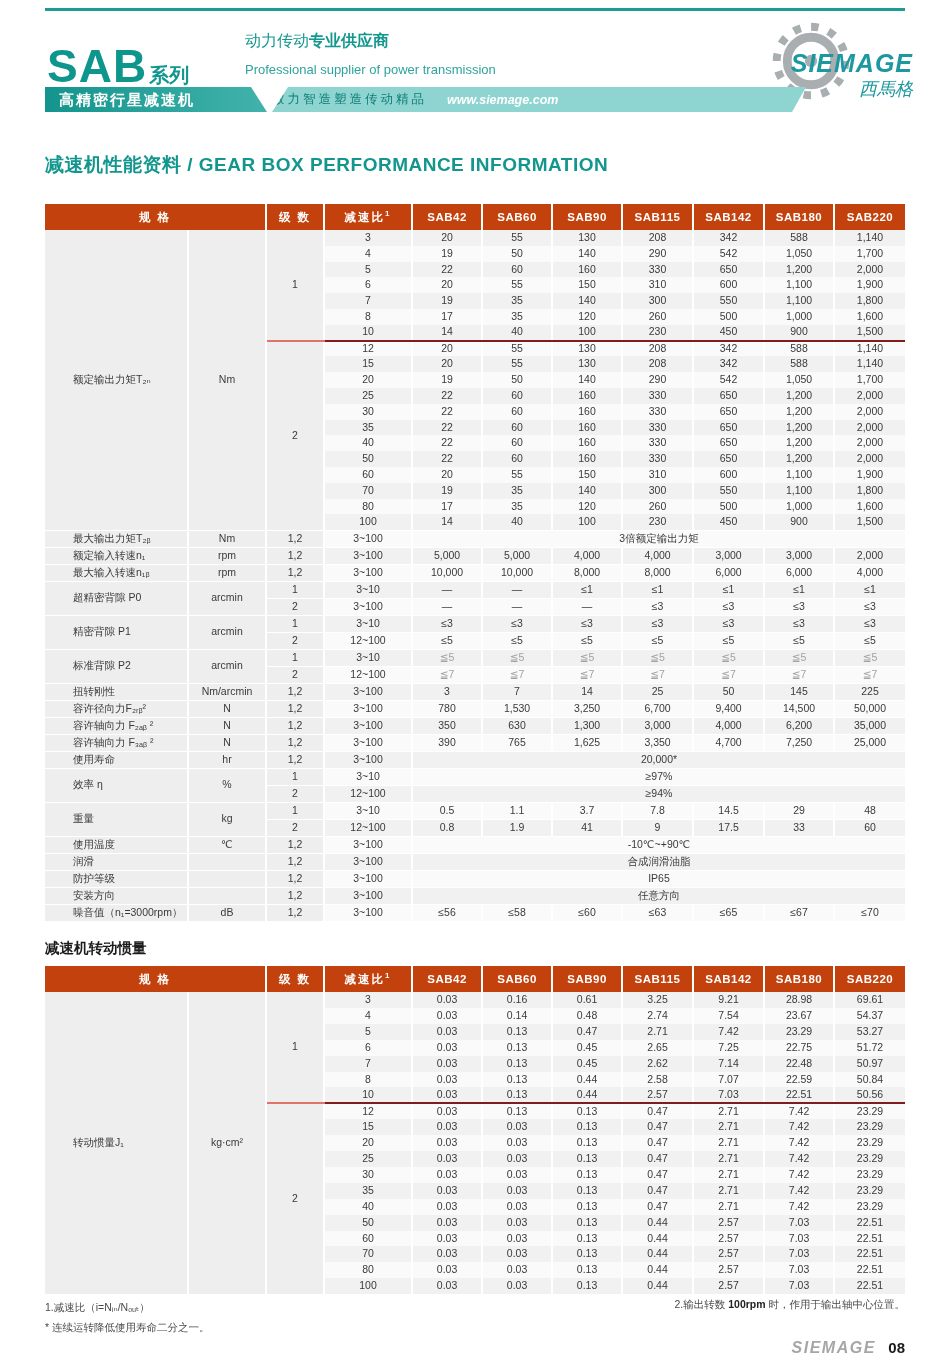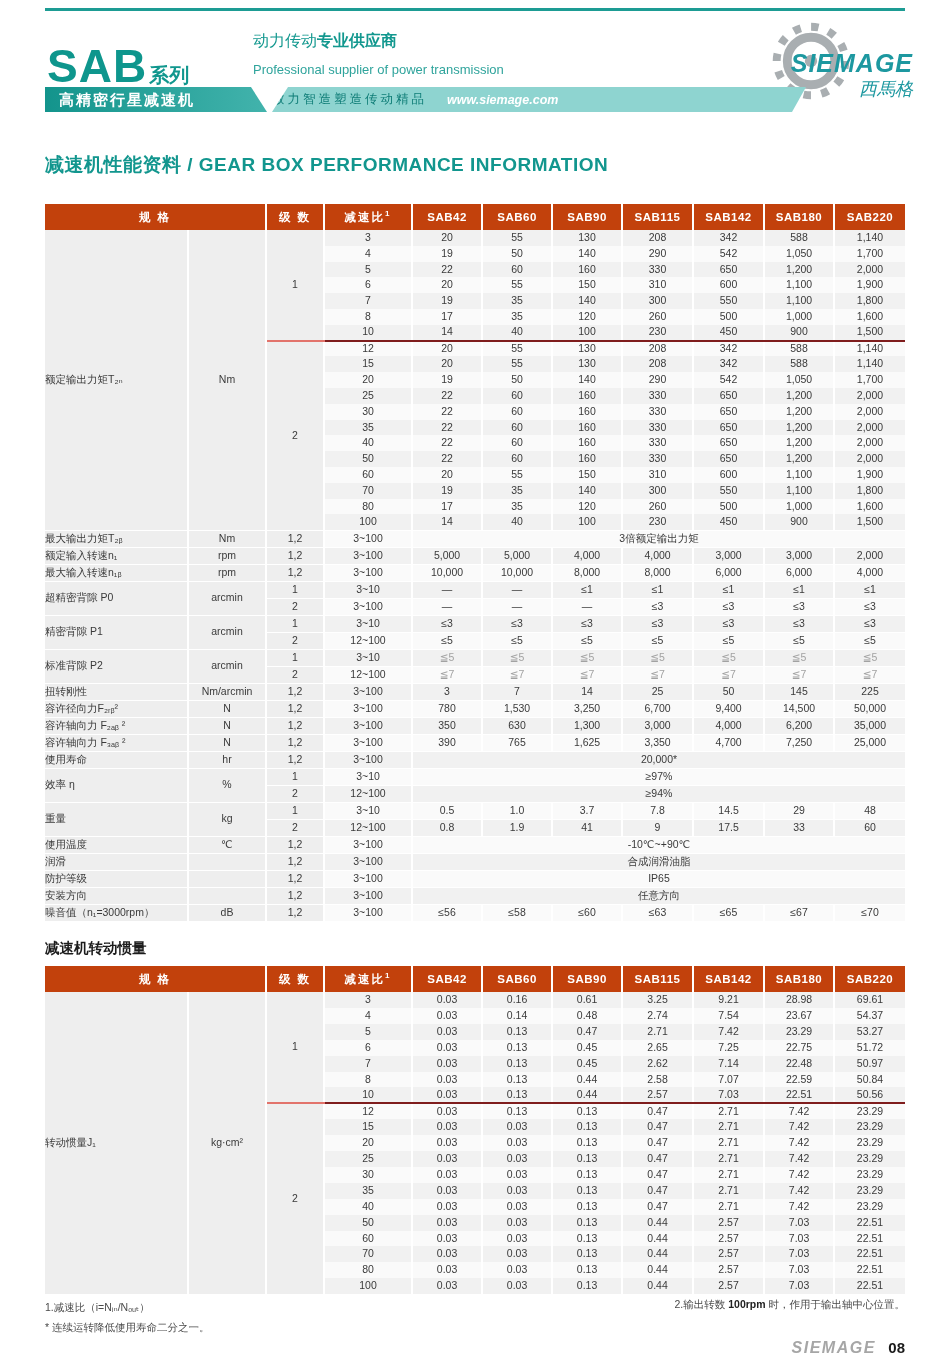--- a/index.html
+++ b/index.html
@@ -6,21 +6,21 @@
   html,body{width:950px;background:#fff}
   body{height:1363px;overflow:hidden;font-family:"Liberation Sans","DejaVu Sans",sans-serif;position:relative}
   .page{padding:0 45px;position:relative;height:100%}
   .top-rule{height:3px;background:#1d9c94;margin-top:8px}
 
   
   .brand-row{position:relative;height:64px;margin-top:10px}
   .sab-block{position:absolute;left:2px;bottom:-4px;white-space:nowrap}
   .sab{font-size:46px;font-weight:bold;color:#0e968d;line-height:.9;letter-spacing:1px}
   .series{font-size:20px;color:#11978e;font-weight:bold;margin-left:2px}
-  .tagline{position:absolute;left:208px;top:10px}
+  .tagline{position:absolute;left:200px;top:10px}
   .tg-cn{font-size:16px;color:#13988f}
   .tg-cn b{font-weight:bold}
   .tg-en{font-size:13px;color:#2fa49c;margin-top:10px}
   .logo{position:absolute;right:-14px;top:-6px;width:178px;height:96px}
   .logo svg{position:absolute;left:26px;top:2px}
   .logo-text{position:absolute;right:6px;top:34px;font-size:25px;font-weight:bold;font-style:italic;color:#1d98a0;letter-spacing:1px}
   .logo-cn{position:absolute;right:6px;top:62px;font-size:18px;font-style:italic;color:#1d98a0;font-family:"Liberation Serif","DejaVu Serif",serif}
 
   .banner{display:flex;height:25px;margin-top:2px;align-items:stretch}
   .banner-dark{width:222px;background:linear-gradient(90deg,#13948c,#42b3ac);color:#fff;font-weight:bold;font-size:15px;line-height:25px;padding-left:14px;letter-spacing:2px;clip-path:polygon(0 0,calc(100% - 16px) 0,100% 100%,0 100%)}
@@ -40,21 +40,21 @@
   thead th:last-child{border-right:none}
   thead th sup{font-size:8px}
   td{font-size:10.5px;color:#3a3a3a;text-align:center;border-right:2px solid #fff;padding:0;line-height:1.12;overflow:hidden}
   td:last-child{border-right:none}
   tr.t-row{height:15.8px}
   tr.t-row2{height:15.9px}
   tr.s-row{height:17px}
   tbody tr:nth-child(odd){background:#f1f1f1}
   tbody tr:nth-child(even){background:#fafafa}
   td.merged{background:#eeeeee}
-  td.label-cell{text-align:left;padding-left:0}
+  td.label-cell{text-align:left;padding-left:28px}
   tr.s-row td{border-top:1px solid #fff}
   tr.divider td{border-bottom:2px solid #7f1d1d}
   td.stage-cell.divider{border-bottom:2px solid #e2736b}
   tr.light td.val-cell{color:#a2a2a2}
 
   
   .footnotes{display:flex;justify-content:space-between;align-items:flex-start;margin-top:4px;font-size:10.5px;color:#4a4a4a;width:860px}
   .fn-left div{line-height:1.9}
   .fn-right b{color:#222}
   .footer{position:absolute;right:45px;bottom:14px;white-space:nowrap}
@@ -495,21 +495,21 @@
           <td class="merged stage-cell" rowspan="1">2</td>
           <td class="ratio-cell">12~100</td>
           <td class="span-cell" colspan="7">≥94%</td>
         </tr>
         <tr class="s-row">
           <td class="merged label-cell" rowspan="2">重量</td>
           <td class="merged unit-cell" rowspan="2">kg</td>
           <td class="merged stage-cell" rowspan="1">1</td>
           <td class="ratio-cell">3~10</td>
           <td class="val-cell">0.5</td>
-          <td class="val-cell">1.0</td>
+          <td class="val-cell">1.1</td>
           <td class="val-cell">3.7</td>
           <td class="val-cell">7.8</td>
           <td class="val-cell">14.5</td>
           <td class="val-cell">29</td>
           <td class="val-cell">48</td>
         </tr>
         <tr class="s-row">
           <td class="merged stage-cell" rowspan="1">2</td>
           <td class="ratio-cell">12~100</td>
           <td class="val-cell">0.8</td>

